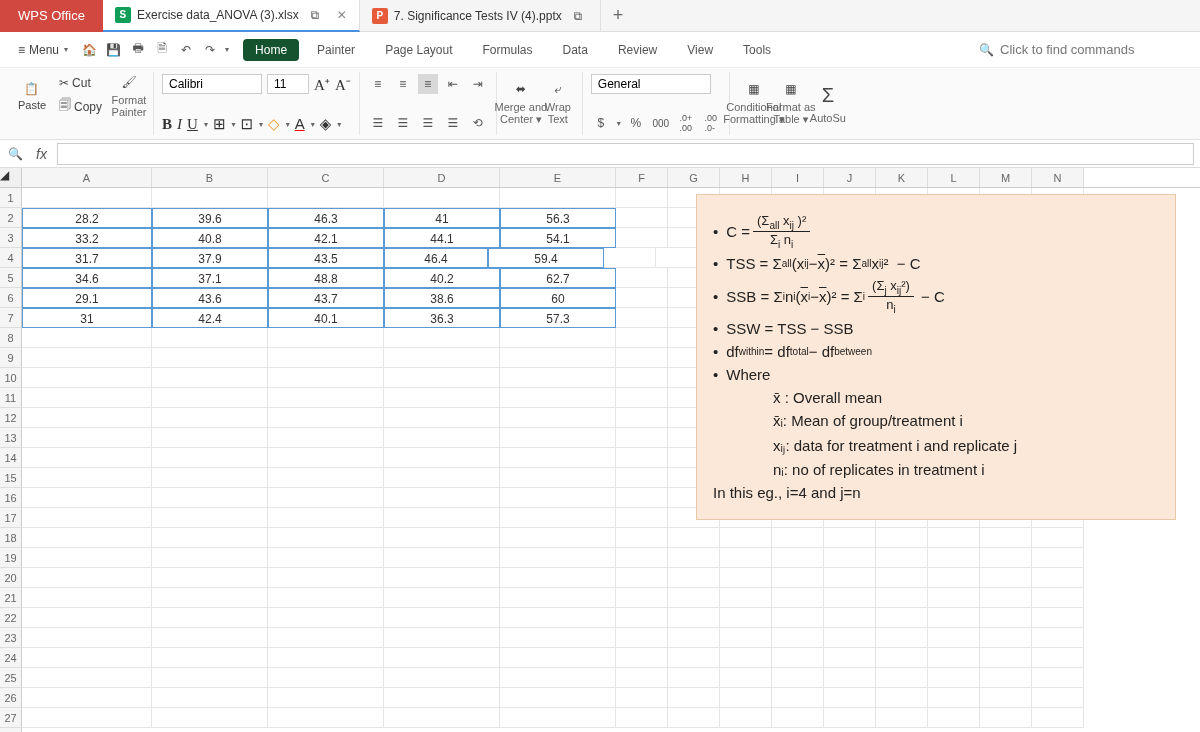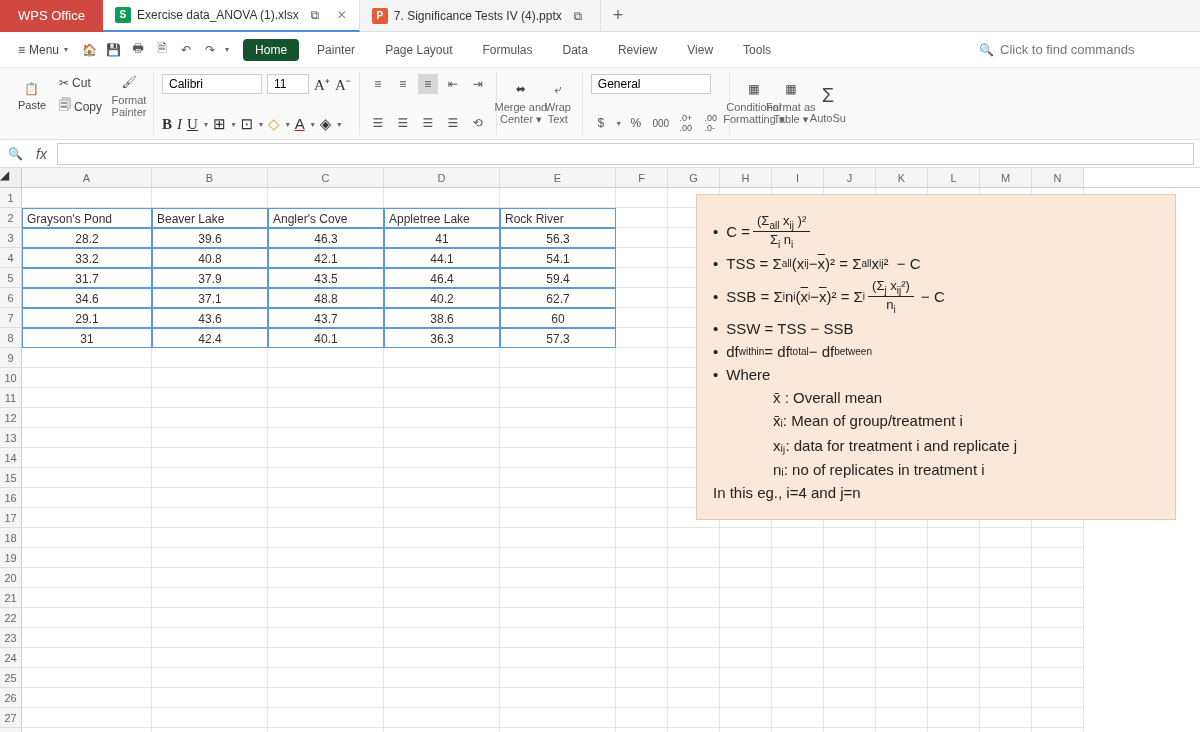--- a/index.html
+++ b/index.html
@@ -65,21 +65,21 @@
 .colw-data { width: 116px; }
 .colw-small { width: 52px; }
 </style>
 </head>
 <body>
 
 <div class="titlebar">
   <div class="wps-badge">WPS Office</div>
   <div class="tab active">
     <span class="file-icon">S</span>
-    <span>Exercise data_ANOVA (1).xlsx</span>
+    <span>Exercise data_ANOVA (3).xlsx</span>
     <span class="tbicon">⧉</span>
     <span class="tab-close">✕</span>
   </div>
   <div class="tab">
     <span class="file-icon ppt">P</span>
     <span>7. Significance Tests IV (4).pptx</span>
     <span class="tbicon">⧉</span>
   </div>
   <div class="tab-add">+</div>
 </div>
@@ -292,36 +292,20 @@
           <div class="cell" style="width: 52px;"></div>
           <div class="cell" style="width: 52px;"></div>
           <div class="cell" style="width: 52px;"></div>
           <div class="cell" style="width: 52px;"></div>
           <div class="cell" style="width: 52px;"></div>
           <div class="cell" style="width: 52px;"></div>
           <div class="cell" style="width: 52px;"></div>
           <div class="cell" style="width: 52px;"></div>
         </div>
         <div class="row">
-          <div class="cell" style="width: 130px; border: 1px solid rgb(91, 155, 213); text-align: left;">Grayson's Pond</div>
-          <div class="cell" style="width: 116px; border: 1px solid rgb(91, 155, 213); text-align: left;">Beaver Lake</div>
-          <div class="cell" style="width: 116px; border: 1px solid rgb(91, 155, 213); text-align: left;">Angler's Cove</div>
-          <div class="cell" style="width: 116px; border: 1px solid rgb(91, 155, 213); text-align: left;">Appletree Lake</div>
-          <div class="cell" style="width: 116px; border: 1px solid rgb(91, 155, 213); text-align: left;">Rock River</div>
-          <div class="cell" style="width: 52px;"></div>
-          <div class="cell" style="width: 52px;"></div>
-          <div class="cell" style="width: 52px;"></div>
-          <div class="cell" style="width: 52px;"></div>
-          <div class="cell" style="width: 52px;"></div>
-          <div class="cell" style="width: 52px;"></div>
-          <div class="cell" style="width: 52px;"></div>
-          <div class="cell" style="width: 52px;"></div>
-          <div class="cell" style="width: 52px;"></div>
-        </div>
-        <div class="row">
           <div class="cell" style="width: 130px; border: 1px solid rgb(91, 155, 213);">28.2</div>
           <div class="cell" style="width: 116px; border: 1px solid rgb(91, 155, 213);">39.6</div>
           <div class="cell" style="width: 116px; border: 1px solid rgb(91, 155, 213);">46.3</div>
           <div class="cell" style="width: 116px; border: 1px solid rgb(91, 155, 213);">41</div>
           <div class="cell" style="width: 116px; border: 1px solid rgb(91, 155, 213);">56.3</div>
           <div class="cell" style="width: 52px;"></div>
           <div class="cell" style="width: 52px;"></div>
           <div class="cell" style="width: 52px;"></div>
           <div class="cell" style="width: 52px;"></div>
           <div class="cell" style="width: 52px;"></div>
@@ -343,21 +327,21 @@
           <div class="cell" style="width: 52px;"></div>
           <div class="cell" style="width: 52px;"></div>
           <div class="cell" style="width: 52px;"></div>
           <div class="cell" style="width: 52px;"></div>
           <div class="cell" style="width: 52px;"></div>
         </div>
         <div class="row">
           <div class="cell" style="width: 130px; border: 1px solid rgb(91, 155, 213);">31.7</div>
           <div class="cell" style="width: 116px; border: 1px solid rgb(91, 155, 213);">37.9</div>
           <div class="cell" style="width: 116px; border: 1px solid rgb(91, 155, 213);">43.5</div>
-          <div class="cell" style="width: 116px; border: 1px solid rgb(91, 155, 213);">46.4</div>
+          <div class="cell" style="width: 104px; border: 1px solid rgb(91, 155, 213);">46.4</div>
           <div class="cell" style="width: 116px; border: 1px solid rgb(91, 155, 213);">59.4</div>
           <div class="cell" style="width: 52px;"></div>
           <div class="cell" style="width: 52px;"></div>
           <div class="cell" style="width: 52px;"></div>
           <div class="cell" style="width: 52px;"></div>
           <div class="cell" style="width: 52px;"></div>
           <div class="cell" style="width: 52px;"></div>
           <div class="cell" style="width: 52px;"></div>
           <div class="cell" style="width: 52px;"></div>
           <div class="cell" style="width: 52px;"></div>

